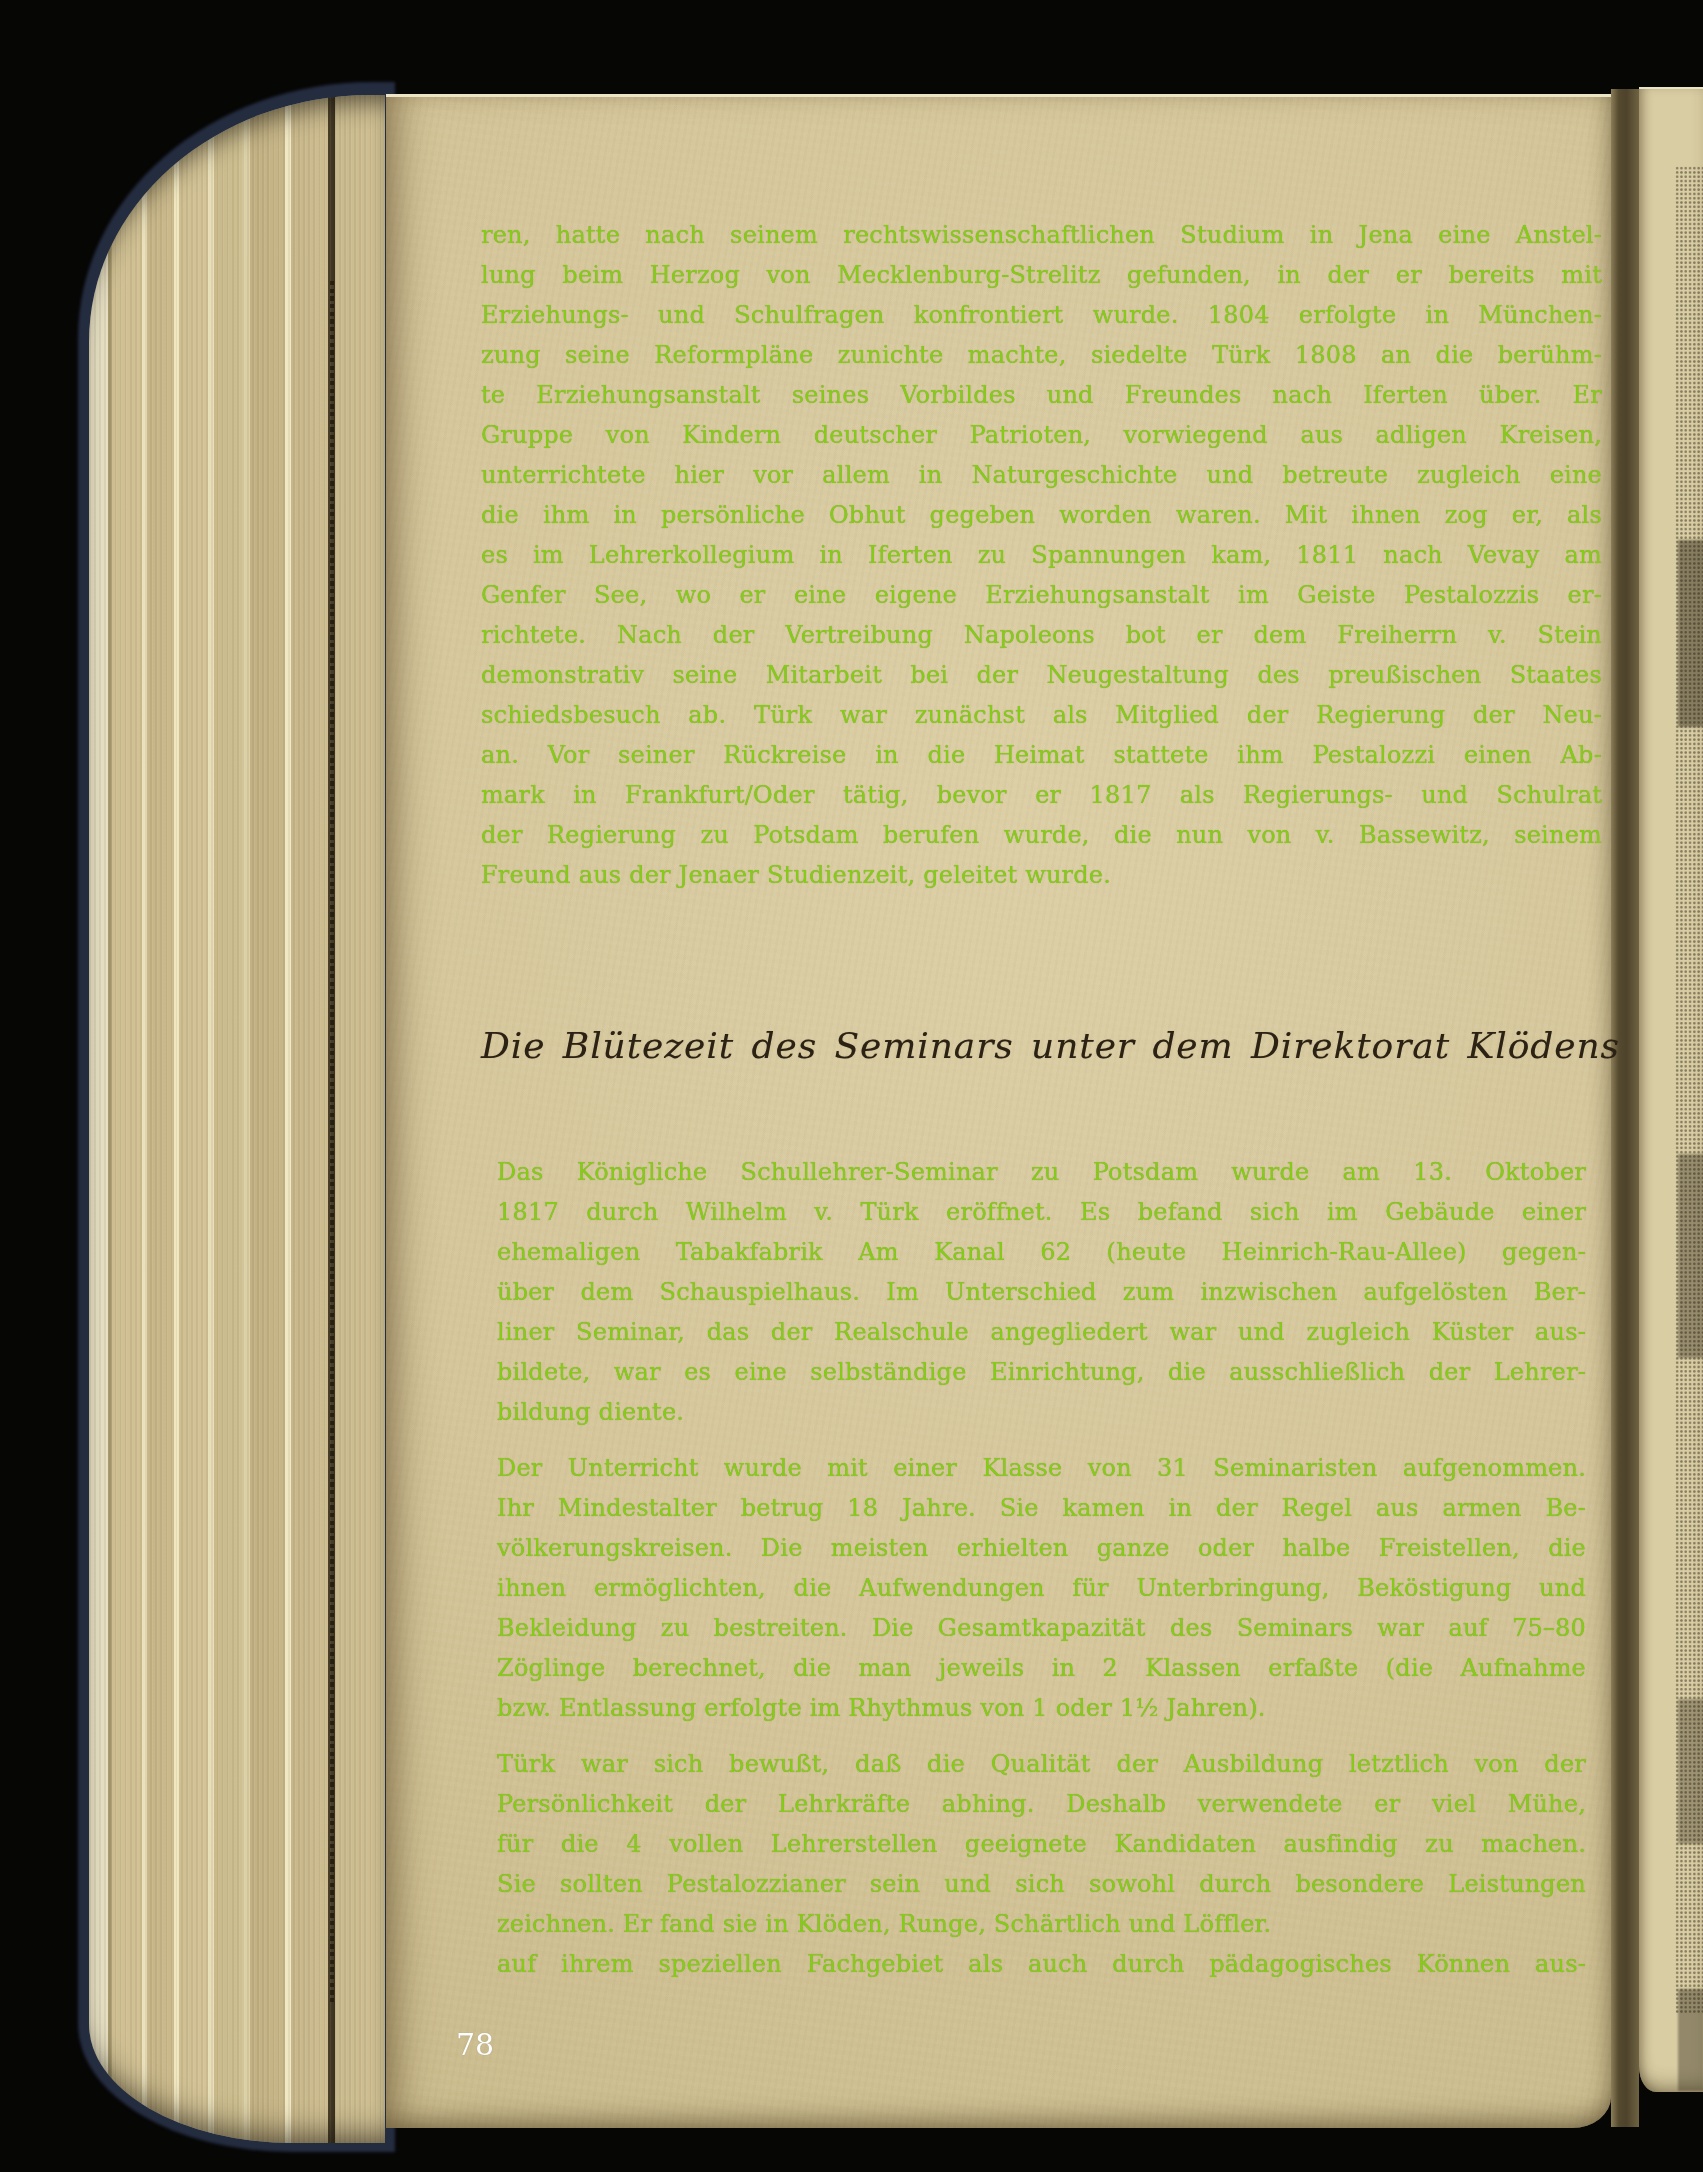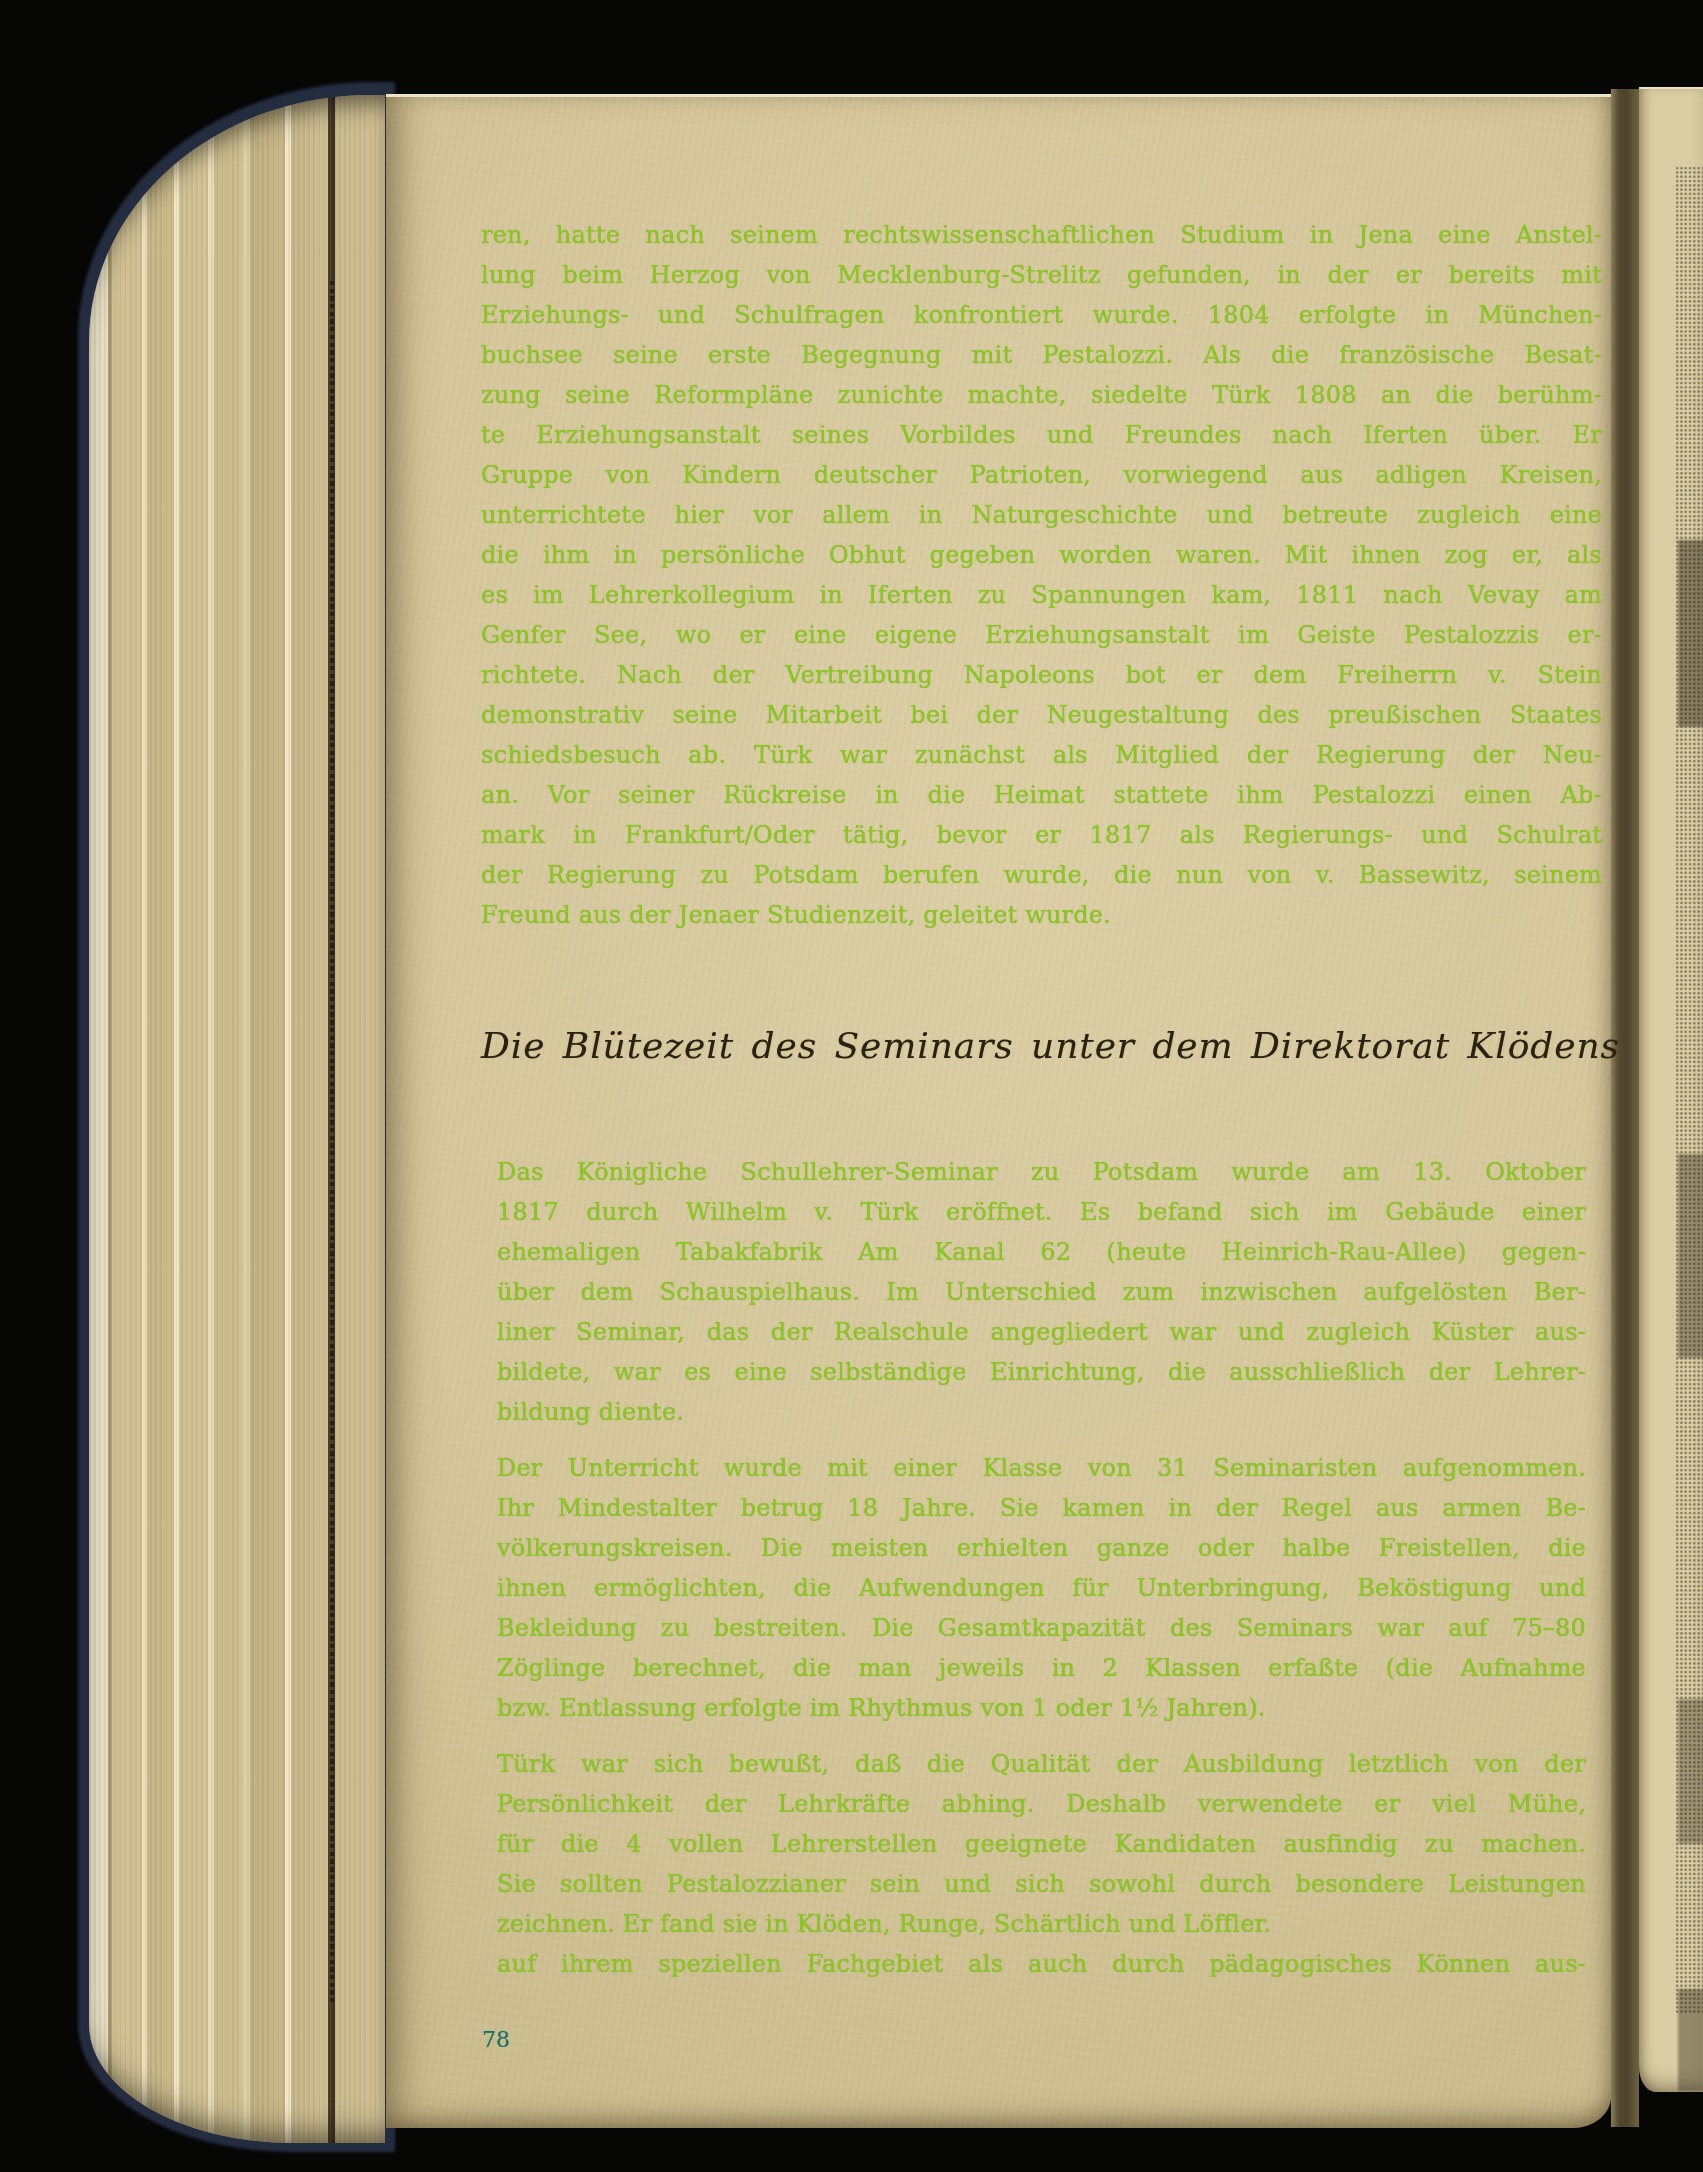--- a/index.html
+++ b/index.html
@@ -107,22 +107,22 @@
     text-align-last:left;
   }
   .para{margin:16px;padding:0;}
   .heading{
     position:absolute;left:481px;top:1020px;width:1150px;
     font-style:italic;font-size:36px;line-height:51px;
     letter-spacing:0.9px;word-spacing:5.1px;
     color:#2b2214;text-shadow:0 0 0.9px rgba(43,34,20,.35);
   }
   .pagenum{
-    position:absolute;left:482px;top:2027px;
-    font-size:22px;color:#0f766e;
+    position:absolute;left:456px;top:2027px;
+    font-size:30px;color:#ffffff;
     text-shadow:0 0 0.9px rgba(43,34,20,.35);
   }
 </style>
 </head>
 <body>
 
 <div>
 
   <div class="cover-edge"></div>
 
@@ -138,21 +138,20 @@
     <div class="blob b1"></div>
     <div class="blob b2"></div>
     <div class="blob b3"></div>
     <div class="blob b4"></div>
   </div>
 
   <div class="textblock" style="top:215px;">
       <div class="tline">ren, hatte nach seinem rechtswissenschaftlichen Studium in Jena eine Anstel-</div>
       <div class="tline">lung beim Herzog von Mecklenburg-Strelitz gefunden, in der er bereits mit</div>
       <div class="tline">Erziehungs- und Schulfragen konfrontiert wurde. 1804 erfolgte in München-</div>
-      <div class="tline">buchsee seine erste Begegnung mit Pestalozzi. Als die französische Besat-</div>
       <div class="tline">zung seine Reformpläne zunichte machte, siedelte Türk 1808 an die berühm-</div>
       <div class="tline">te Erziehungsanstalt seines Vorbildes und Freundes nach Iferten über. Er</div>
       <div class="tline">Gruppe von Kindern deutscher Patrioten, vorwiegend aus adligen Kreisen,</div>
       <div class="tline">unterrichtete hier vor allem in Naturgeschichte und betreute zugleich eine</div>
       <div class="tline">die ihm in persönliche Obhut gegeben worden waren. Mit ihnen zog er, als</div>
       <div class="tline">es im Lehrerkollegium in Iferten zu Spannungen kam, 1811 nach Vevay am</div>
       <div class="tline">Genfer See, wo er eine eigene Erziehungsanstalt im Geiste Pestalozzis er-</div>
       <div class="tline">richtete. Nach der Vertreibung Napoleons bot er dem Freiherrn v. Stein</div>
       <div class="tline">demonstrativ seine Mitarbeit bei der Neugestaltung des preußischen Staates</div>
       <div class="tline">schiedsbesuch ab. Türk war zunächst als Mitglied der Regierung der Neu-</div>

